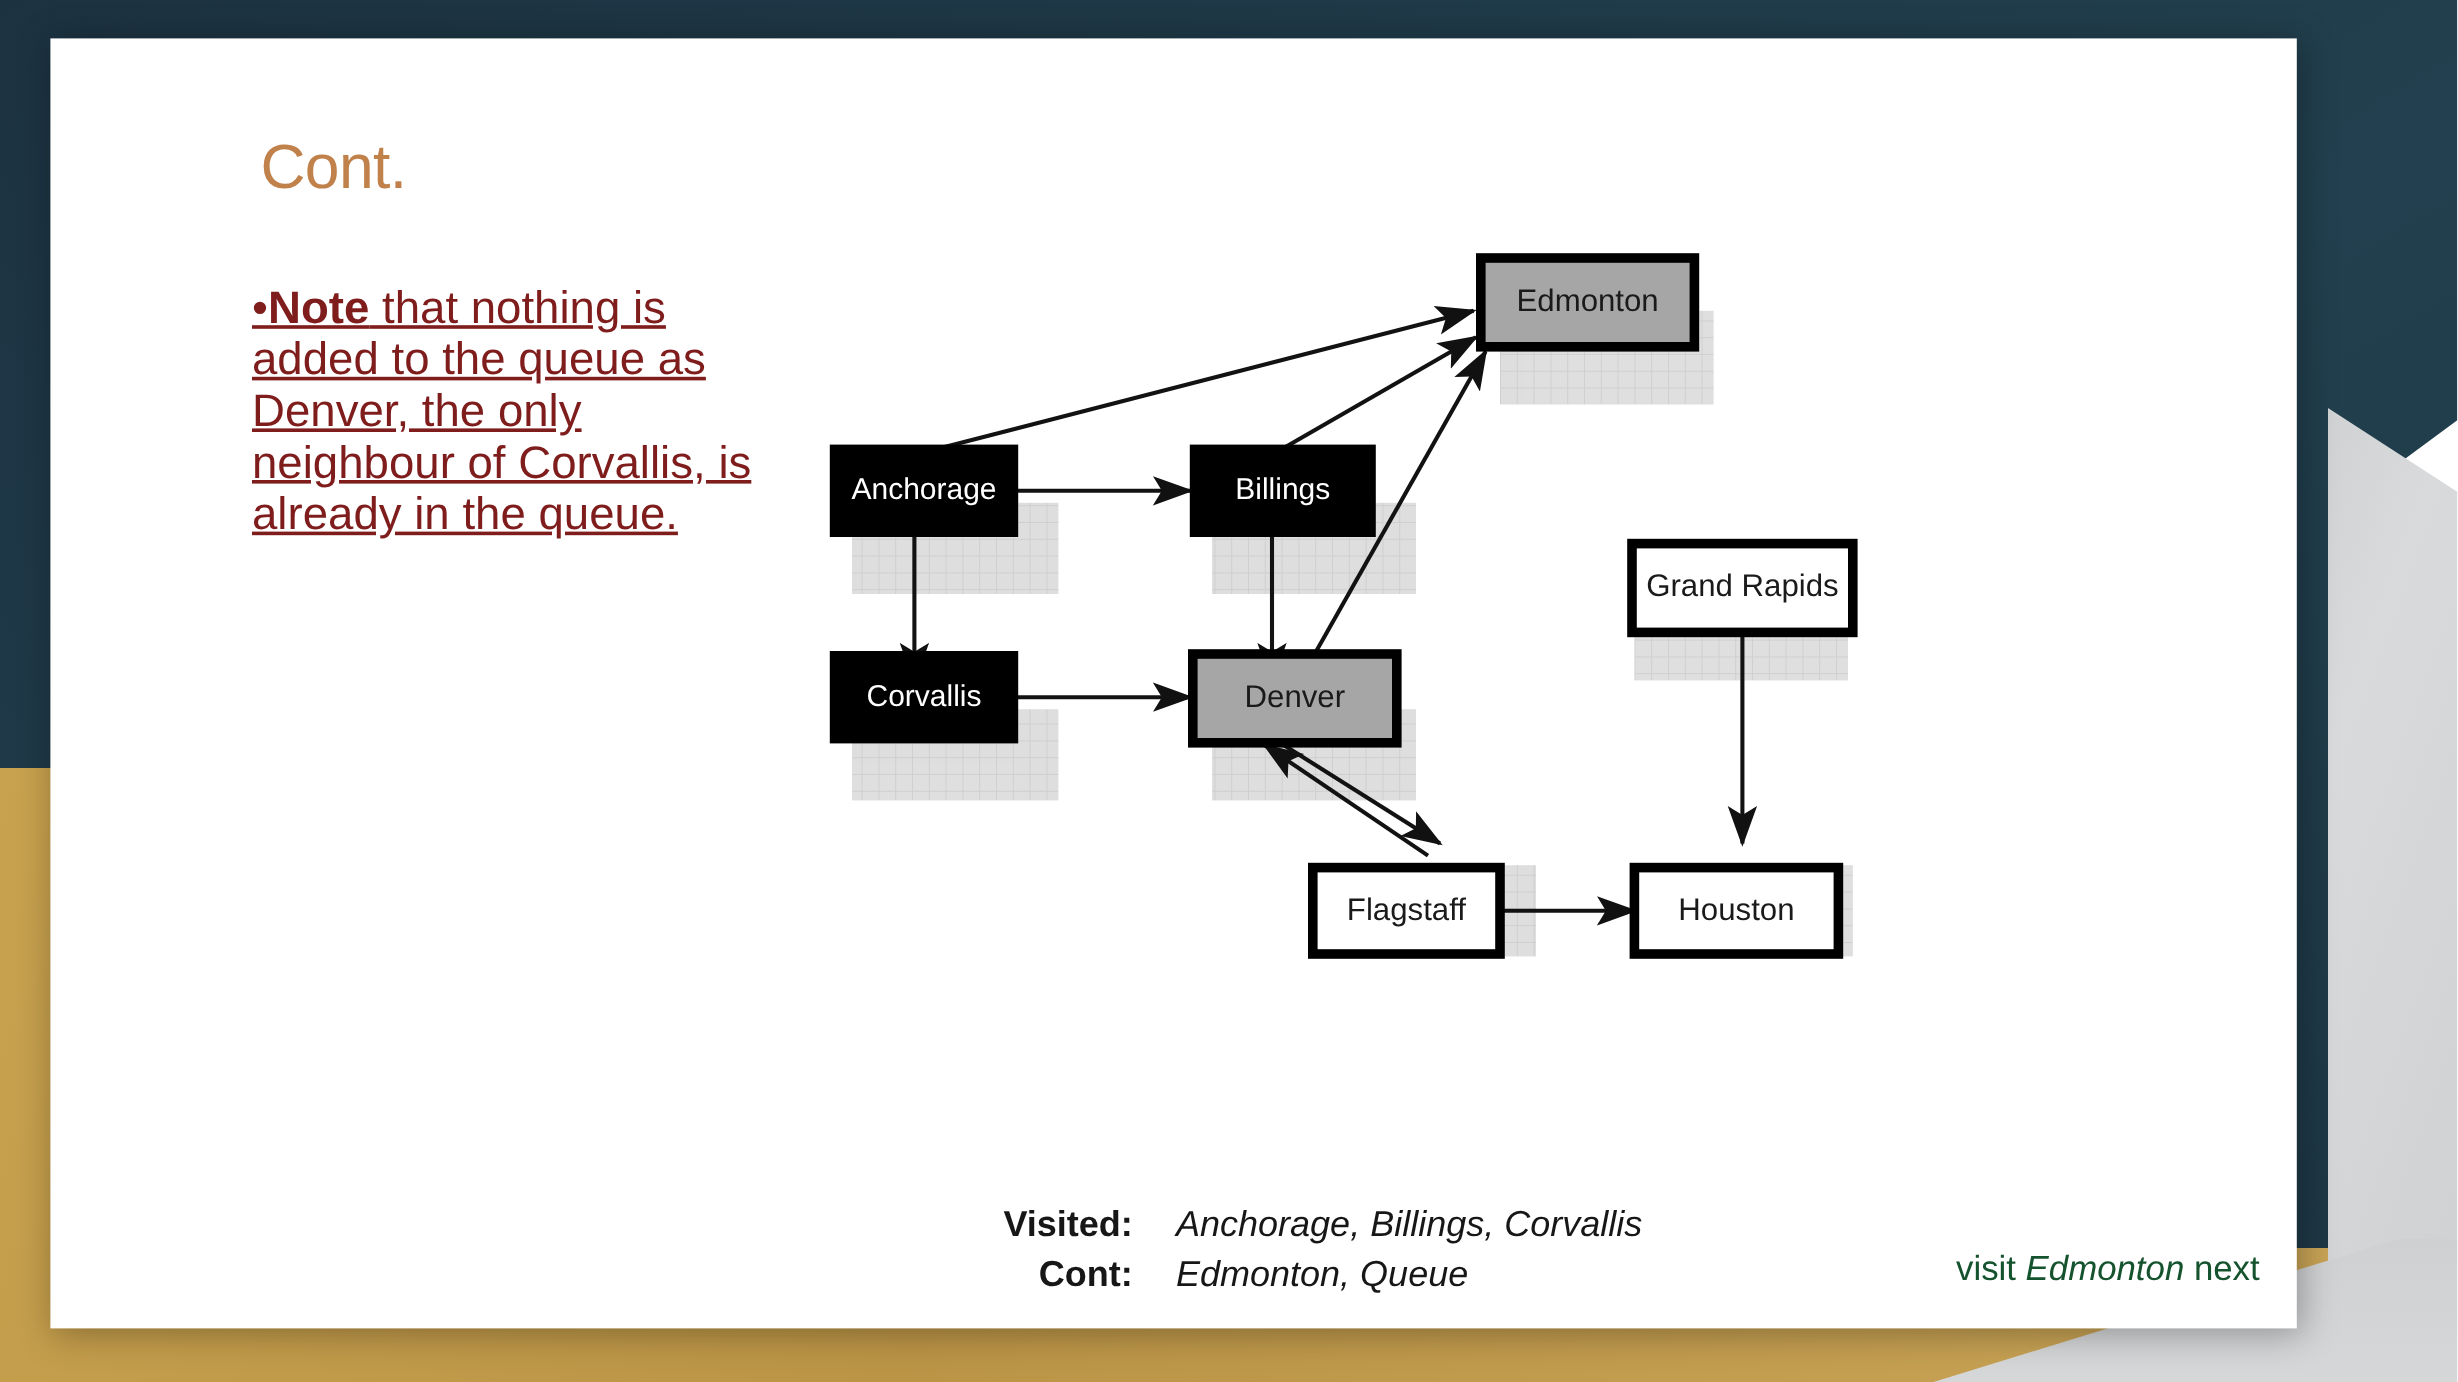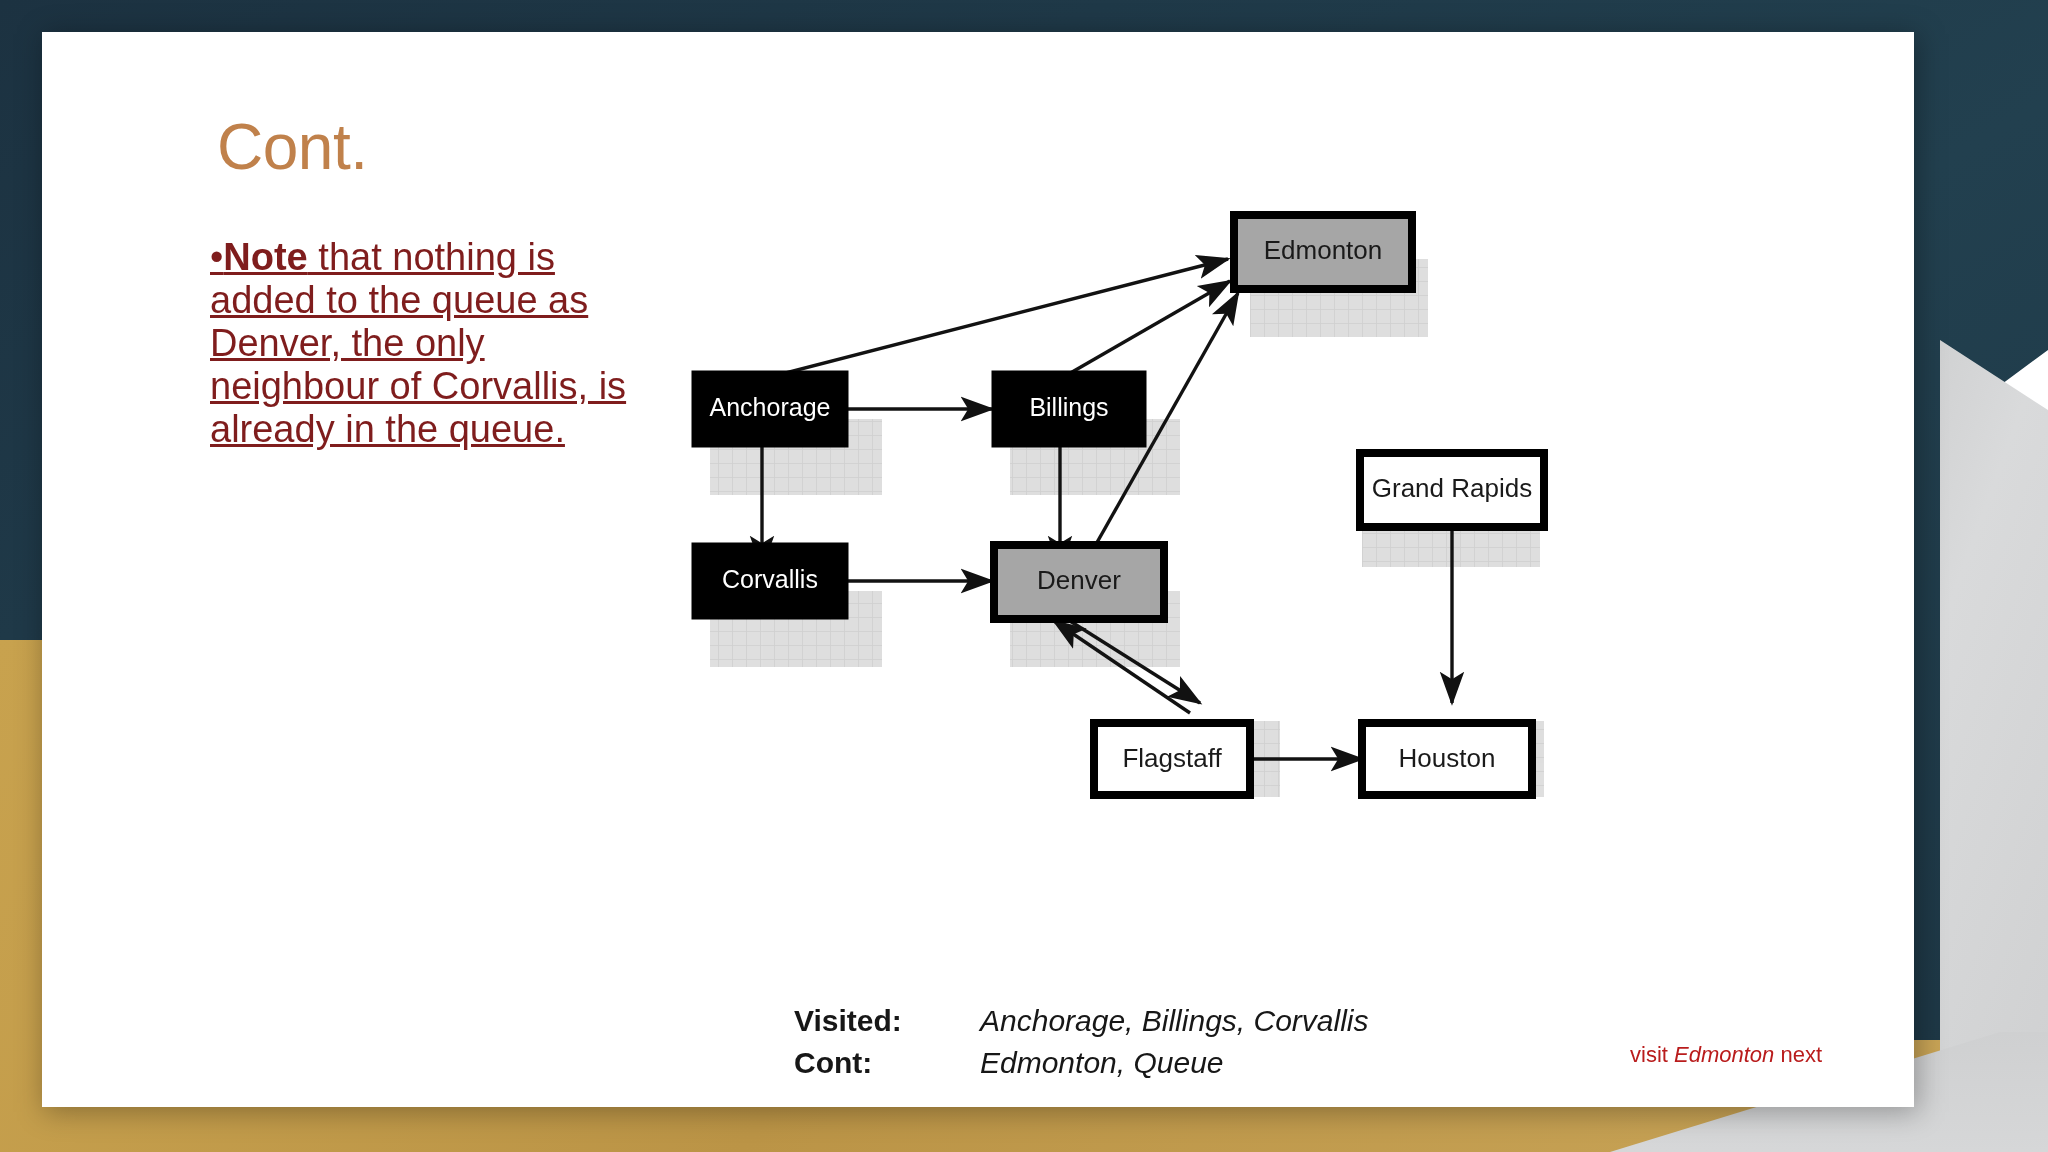--- a/index.html
+++ b/index.html
@@ -61,21 +61,21 @@
     position: absolute;
     left: 42px; top: 32px;
     width: 1872px; height: 1075px;
     background: #ffffff;
   }
 
   
   .title {
     position: absolute;
     left: 175px; top: 78px;
-    font-size: 64px;
+    font-size: 52px;
     font-weight: 400;
     letter-spacing: -0.5px;
     color: #c0814b;
     font-family: "Liberation Sans", sans-serif;
   }
 
   
   .body-text {
     position: absolute;
     left: 168px; top: 204px;
@@ -103,27 +103,27 @@
     left: 752px; top: 968px;
     font-size: 30px;
     line-height: 42px;
     color: #171717;
     font-family: "Liberation Sans", sans-serif;
     white-space: nowrap;
   }
   .caption .lbl { font-weight: bold; }
   .caption .val { font-style: italic; margin-left: 36px; }
   .cap-row { display: block; }
-  .cap-row .lbl { display: inline-block; min-width: 150px; }
+  .cap-row .lbl { display: inline-block; min-width: 150px; text-align: right; }
 
   .visit-next {
     position: absolute;
     left: 1588px; top: 1010px;
-    font-size: 22px;
-    color: #b91c1c;
+    font-size: 29px;
+    color: #14532d;
     white-space: nowrap;
     font-family: "Liberation Sans", sans-serif;
   }
   .visit-next i { font-style: italic; }
 </style>
 </head>
 <body>
 
 <div class="stage">
 

